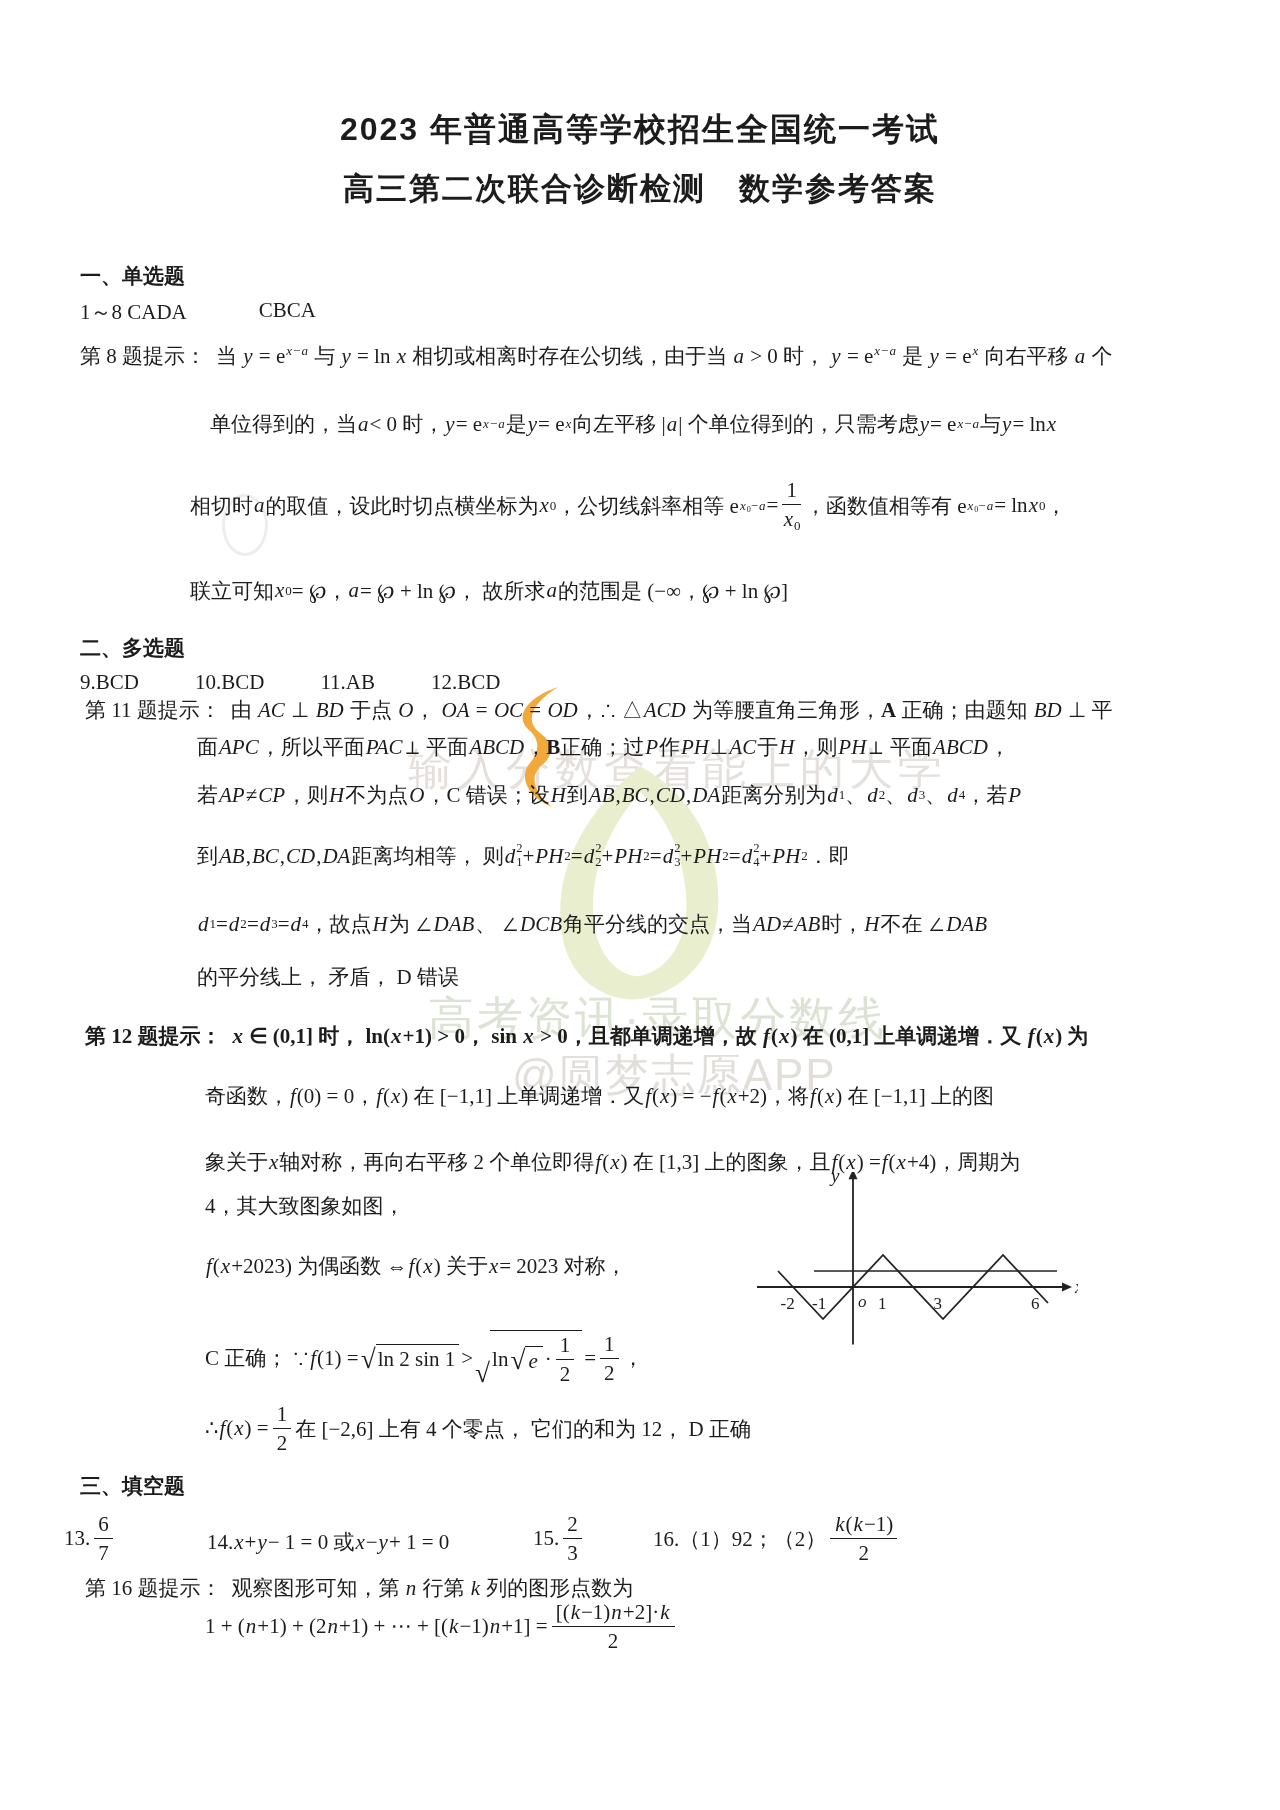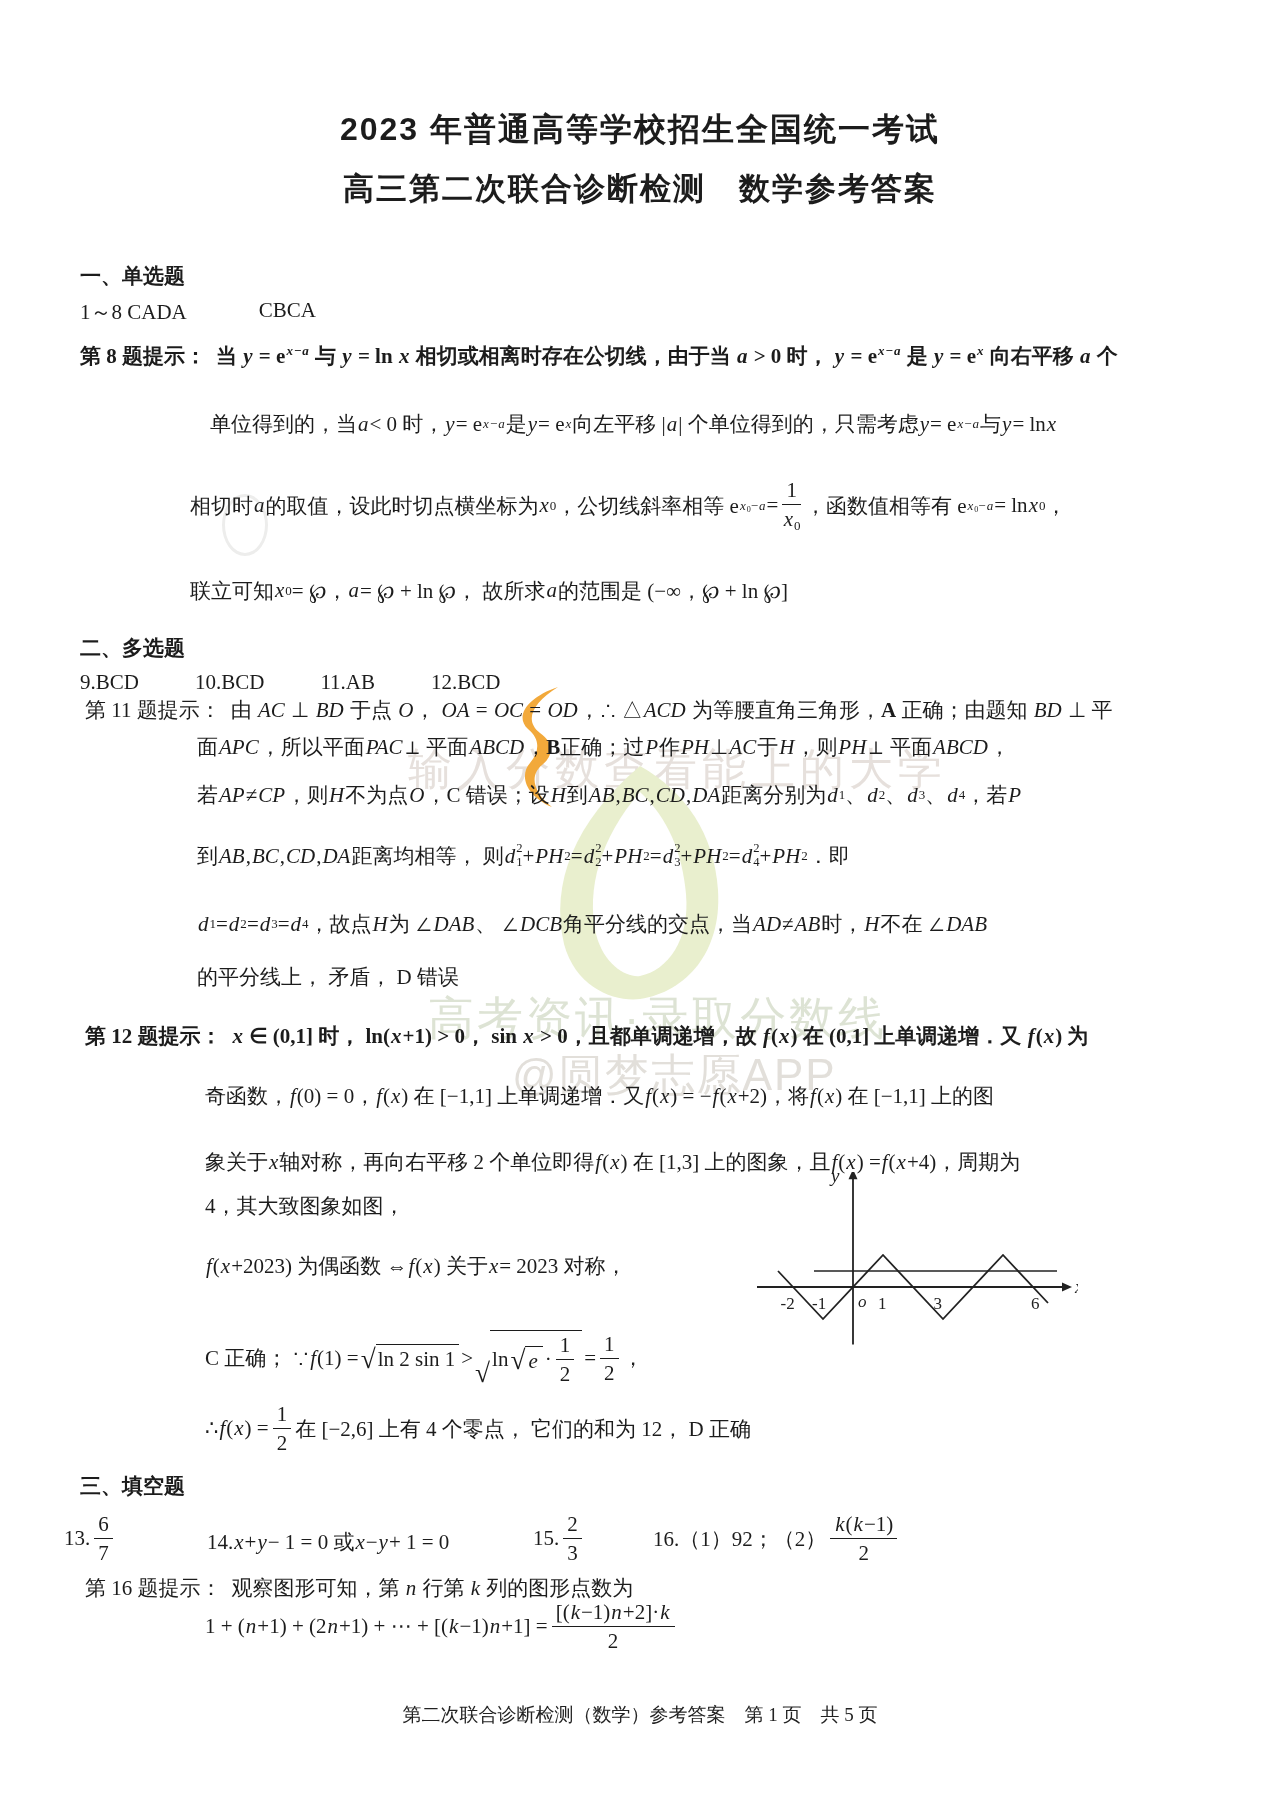--- a/index.html
+++ b/index.html
@@ -22,21 +22,21 @@
   .h{font-size:21px;font-weight:bold;font-family:Liberation Serif, serif;}
   .h1{top:262px;left:80px;}
   .h2{top:634px;left:80px;}
   .h3{top:1472px;left:80px;}
   .ansrow{display:flex;font-size:21px;white-space:nowrap;}
   .a1row{top:298px;left:80px;gap:72px;}
   .a2row{top:670px;left:80px;gap:56px;}
   .ml{white-space:nowrap;font-size:21px;display:flex;align-items:center;}
   .lbl{margin-right:10px;}
   
-  .q8l1{top:342px;left:80px;font-weight:bold;}  .q8l2{top:410px;left:190px;margin-left:20px;}
+  .q8l1{top:342px;left:80px;}  .q8l2{top:410px;left:190px;margin-left:20px;}
   .q8l3{top:478px;left:190px;} .q8l4{top:576px;left:190px;}
   
   .q11l1{top:696px;left:85px;} .q11l2{top:733px;left:197px;}
   .q11l3{top:781px;left:197px;}.q11l4{top:842px;left:197px;}
   .q11l5{top:910px;left:197px;}.q11l6{top:963px;left:197px;}
   
   .q12l1{top:1022px;left:85px;font-weight:bold;}.q12l2{top:1082px;left:205px;}
   .q12l3{top:1148px;left:205px;}.q12l4{top:1192px;left:205px;}
   .q12l5{top:1252px;left:205px;}.q12l6{top:1330px;left:205px;}
   .q12l7{top:1402px;left:205px;}
@@ -201,14 +201,13 @@
 
   <div class="ml q16l1">
     <span class="lbl">第 16 题提示：</span>
     <span>观察图形可知，第 <span class="mi">n</span> 行第 <span class="mi">k</span> 列的图形点数为</span>
   </div>
   <div class="ml q16f">1 + (<span class="mi">n</span>+1) + (2<span class="mi">n</span>+1) + ⋯ + [(<span class="mi">k</span>−1)<span class="mi">n</span>+1] = <span class="mfrac">
         <span class="num">[(<span class="mi">k</span>−1)<span class="mi">n</span>+2]·<span class="mi">k</span></span>
         <span class="den">2</span>
       </span></div>
 
-  <div class="foot">第二次联合诊断检测（数学）参考答案　第 1 页　共 5 页</div>
 </div>
 
 </body></html>

